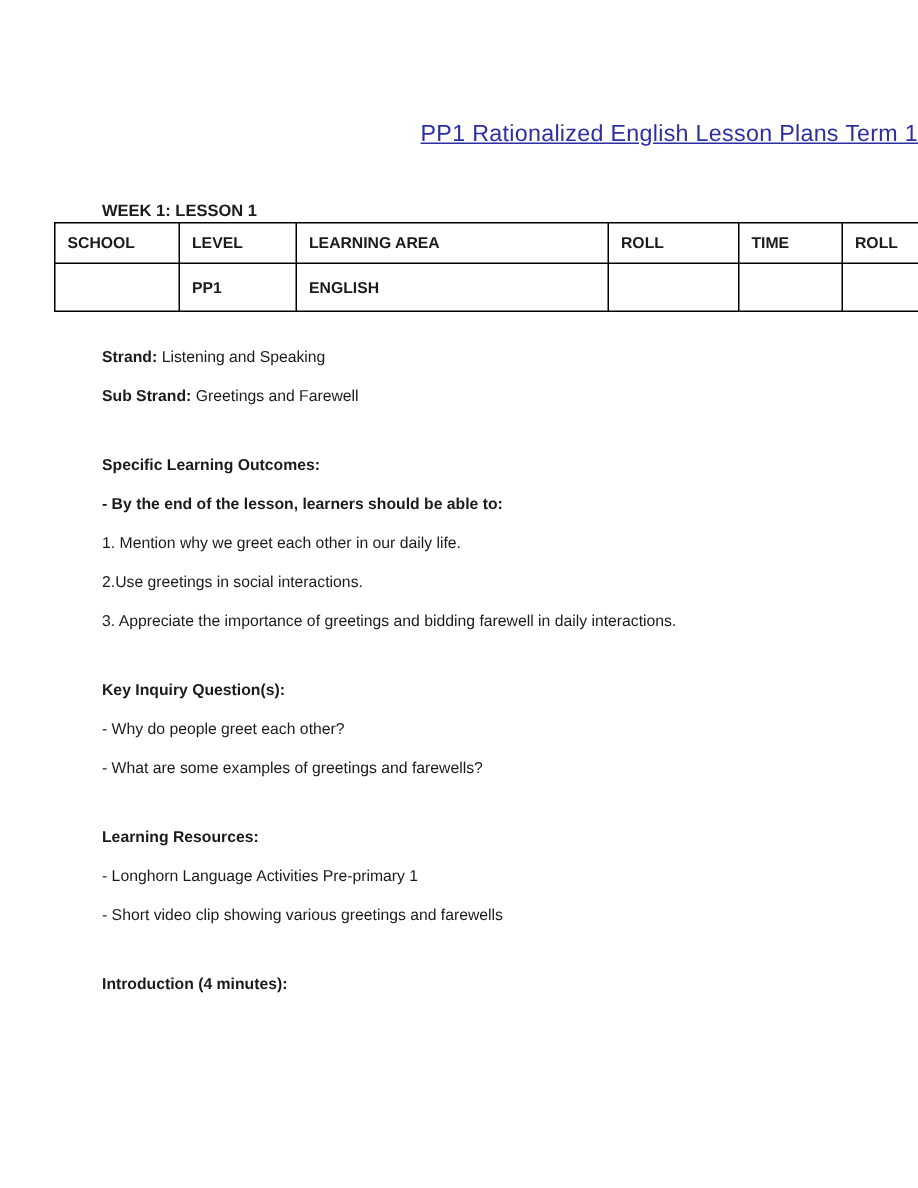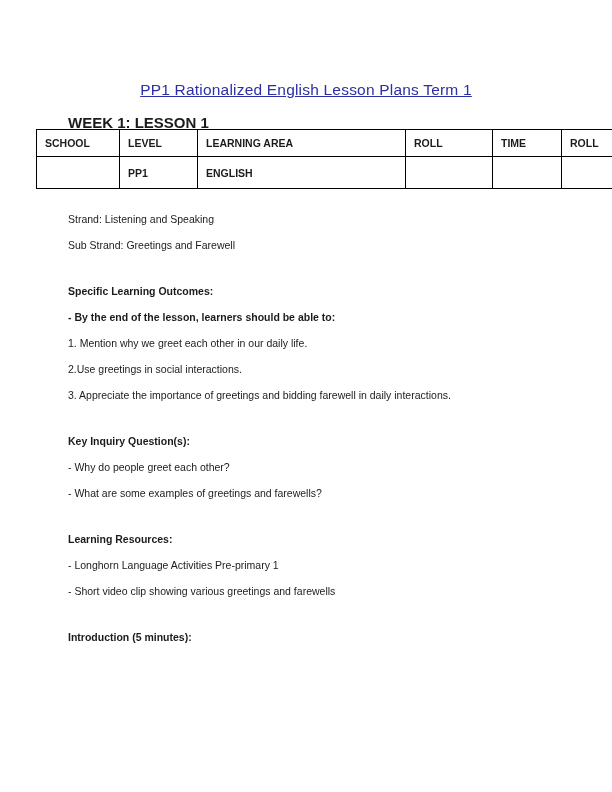--- a/index.html
+++ b/index.html
@@ -13,31 +13,31 @@
   }
   .page {
     position: relative;
     width: 612px;
     height: 792px;
     background: #ffffff;
   }
   .doc-title {
     margin: 0;
     padding-top: 81px;
-    text-align: center;
+    text-align: right;
     font-size: 15.5px;
     font-weight: 400;
     color: #2B2FA3;
     text-decoration: underline;
     letter-spacing: 0.2px;
     cursor: pointer;
   }
   .week-label {
-    margin: 17px 0 0 68px;
-    font-size: 15px;
+    margin: 36px 0 0 68px;
+    font-size: 11px;
     line-height: 13px;
     font-weight: 700;
   }
   table.info-table {
     border-collapse: collapse;
     table-layout: fixed;
     margin: 0 0 0 36px;
     width: 540px;
   }
   table.info-table td {
@@ -62,21 +62,21 @@
   }
   .content p {
     margin: 0 0 13px 0;
     font-size: 10.5px;
     line-height: 13px;
     font-weight: 400;
   }
   .content p.first-after-table { margin-top: 24px; }
   .content p.section-head { margin-top: 33px; font-weight: 700; }
   .content p.bold { font-weight: 700; }
-  .content .label { font-weight: 400; margin-right: 3px; text-align: center; }
+  .content .label { font-weight: 700; margin-right: 3px; text-align: center; }
 </style>
 </head>
 <body>
 
 <div class="page">
 
   <h1 class="doc-title">PP1 Rationalized English Lesson Plans Term 1</h1>
 
   <div class="week-label">WEEK 1: LESSON 1</div>
 
@@ -115,16 +115,16 @@
 
     <p class="section-head">Key Inquiry Question(s):</p>
     <p>- Why do people greet each other?</p>
     <p>- What are some examples of greetings and farewells?</p>
 
     <p class="section-head">Learning Resources:</p>
     <p>- Longhorn Language Activities Pre-primary 1</p>
     <p>- Short video clip showing various greetings and farewells</p>
 
 
-    <p class="section-head">Introduction (5 minutes):</p>
+    <p class="section-head">Introduction (4 minutes):</p>
 
   </div>
 </div>
 
 </body></html>

